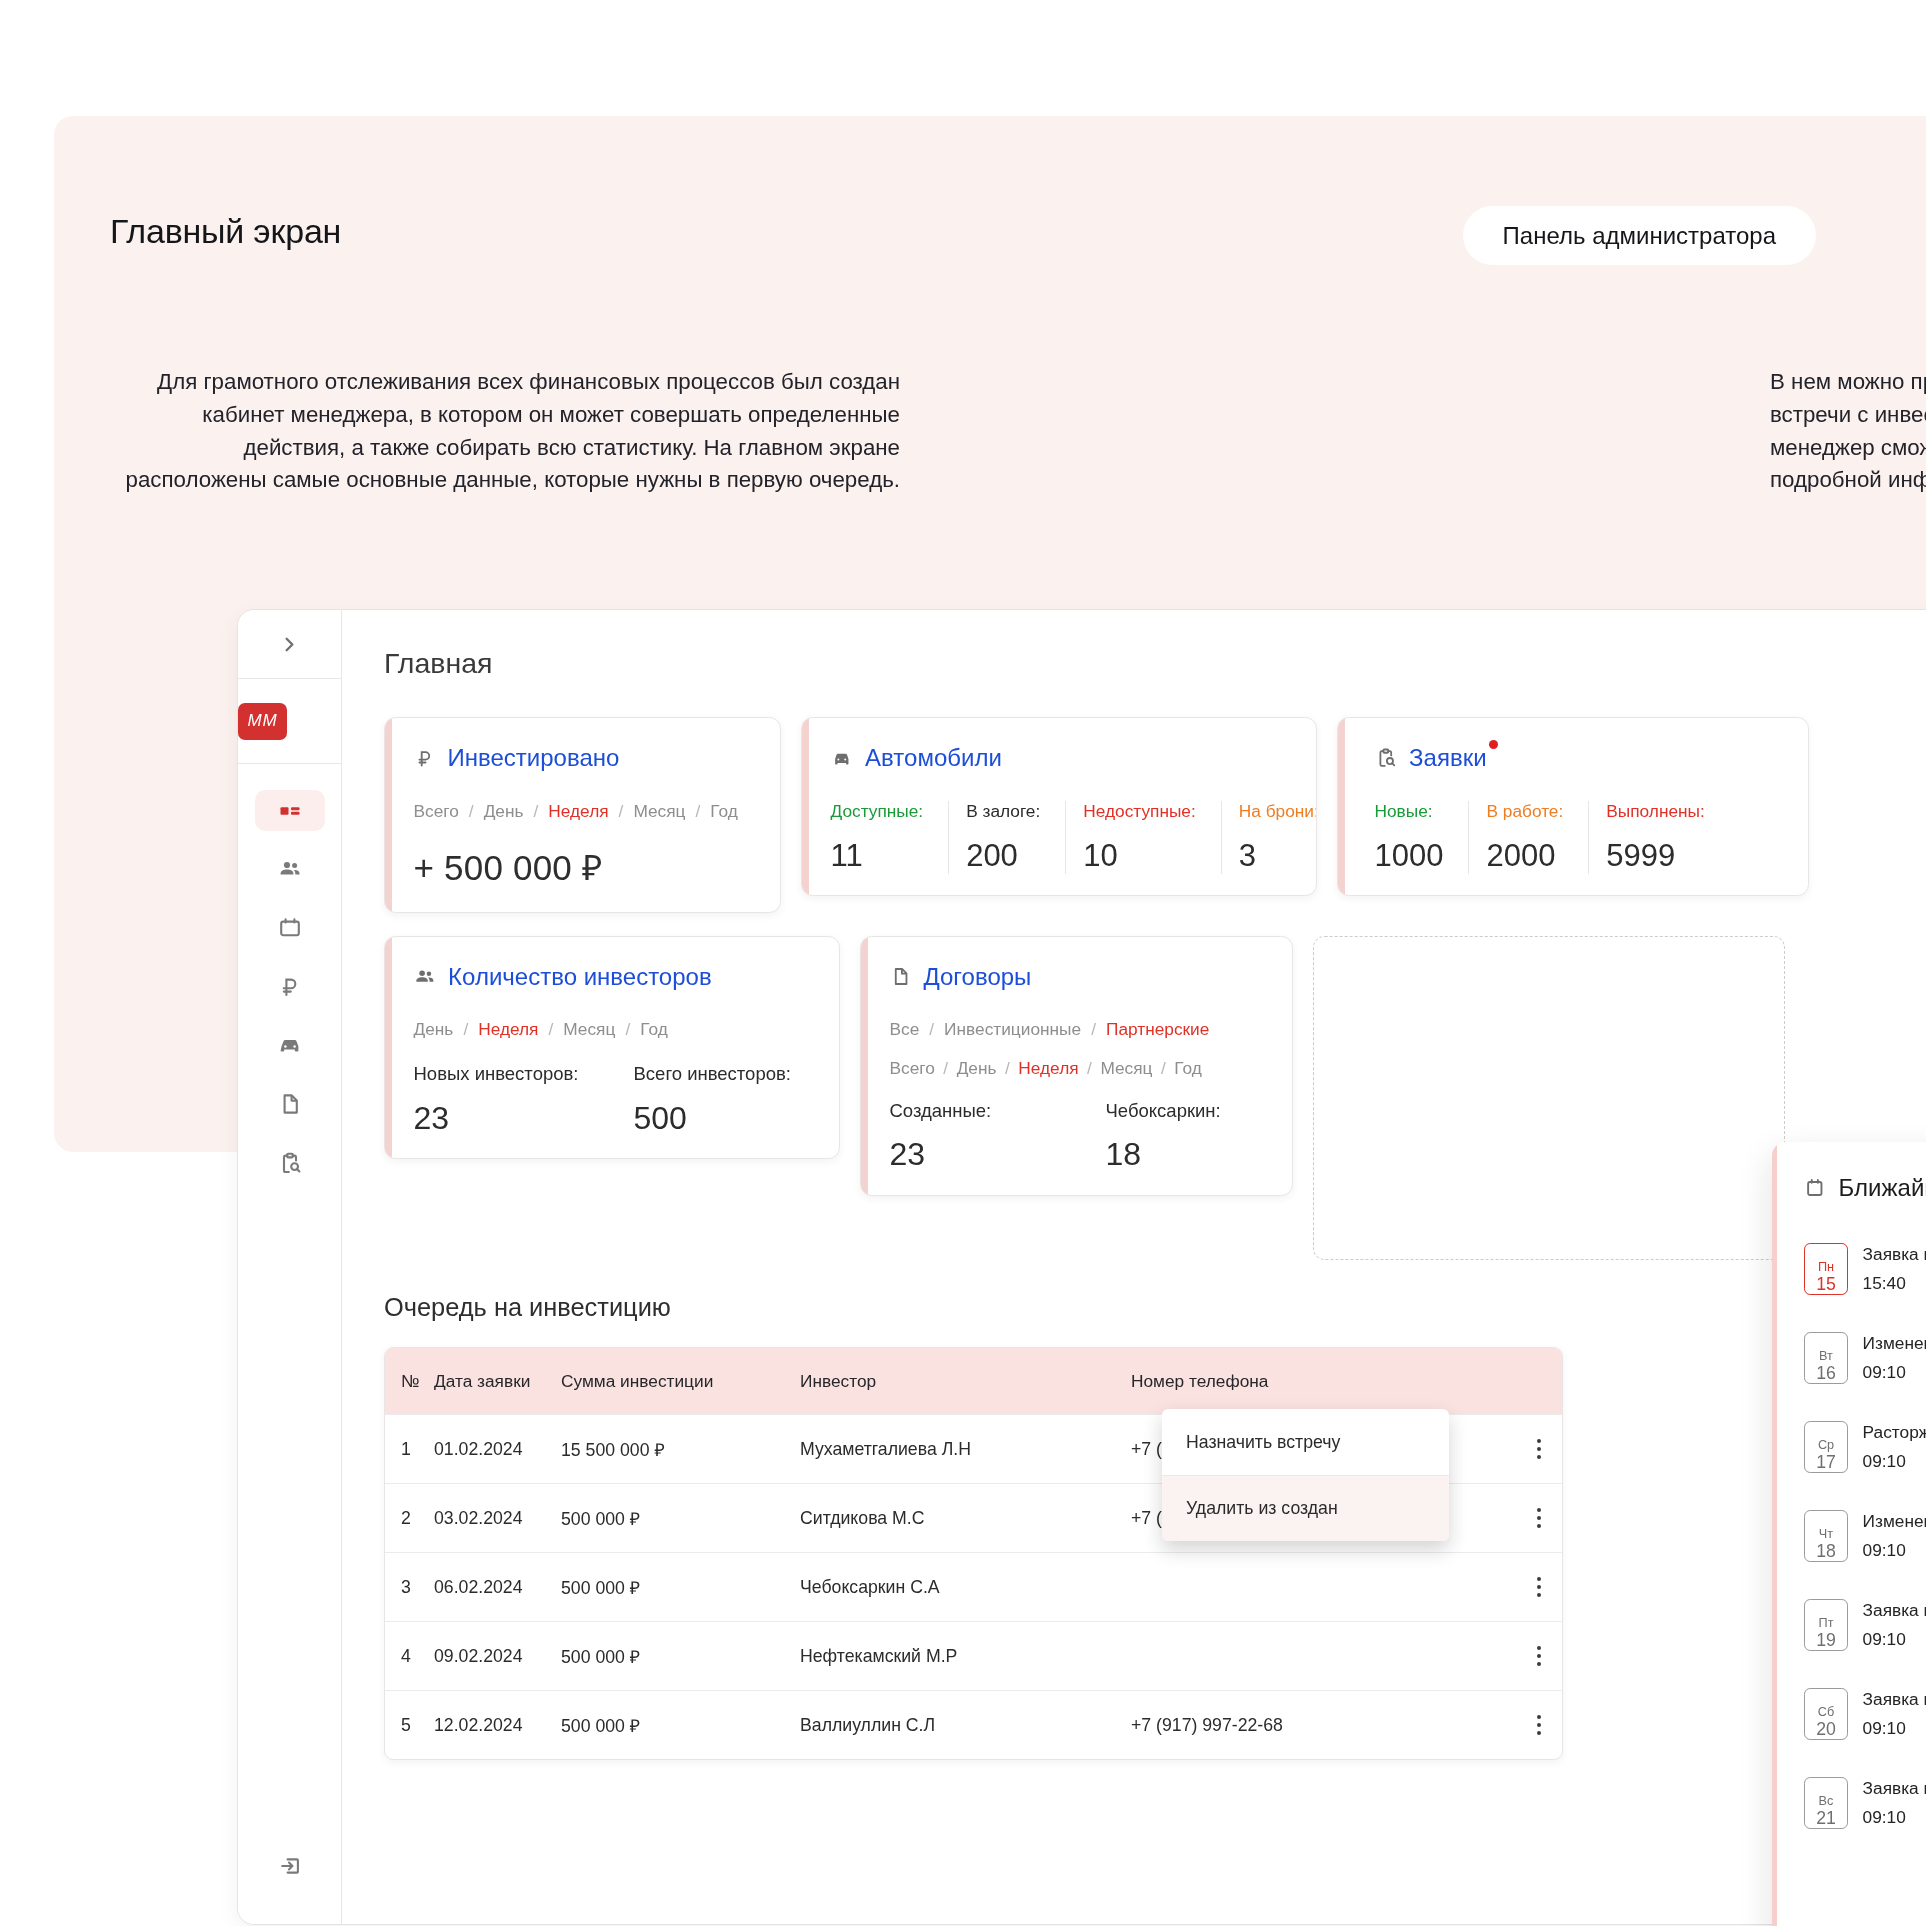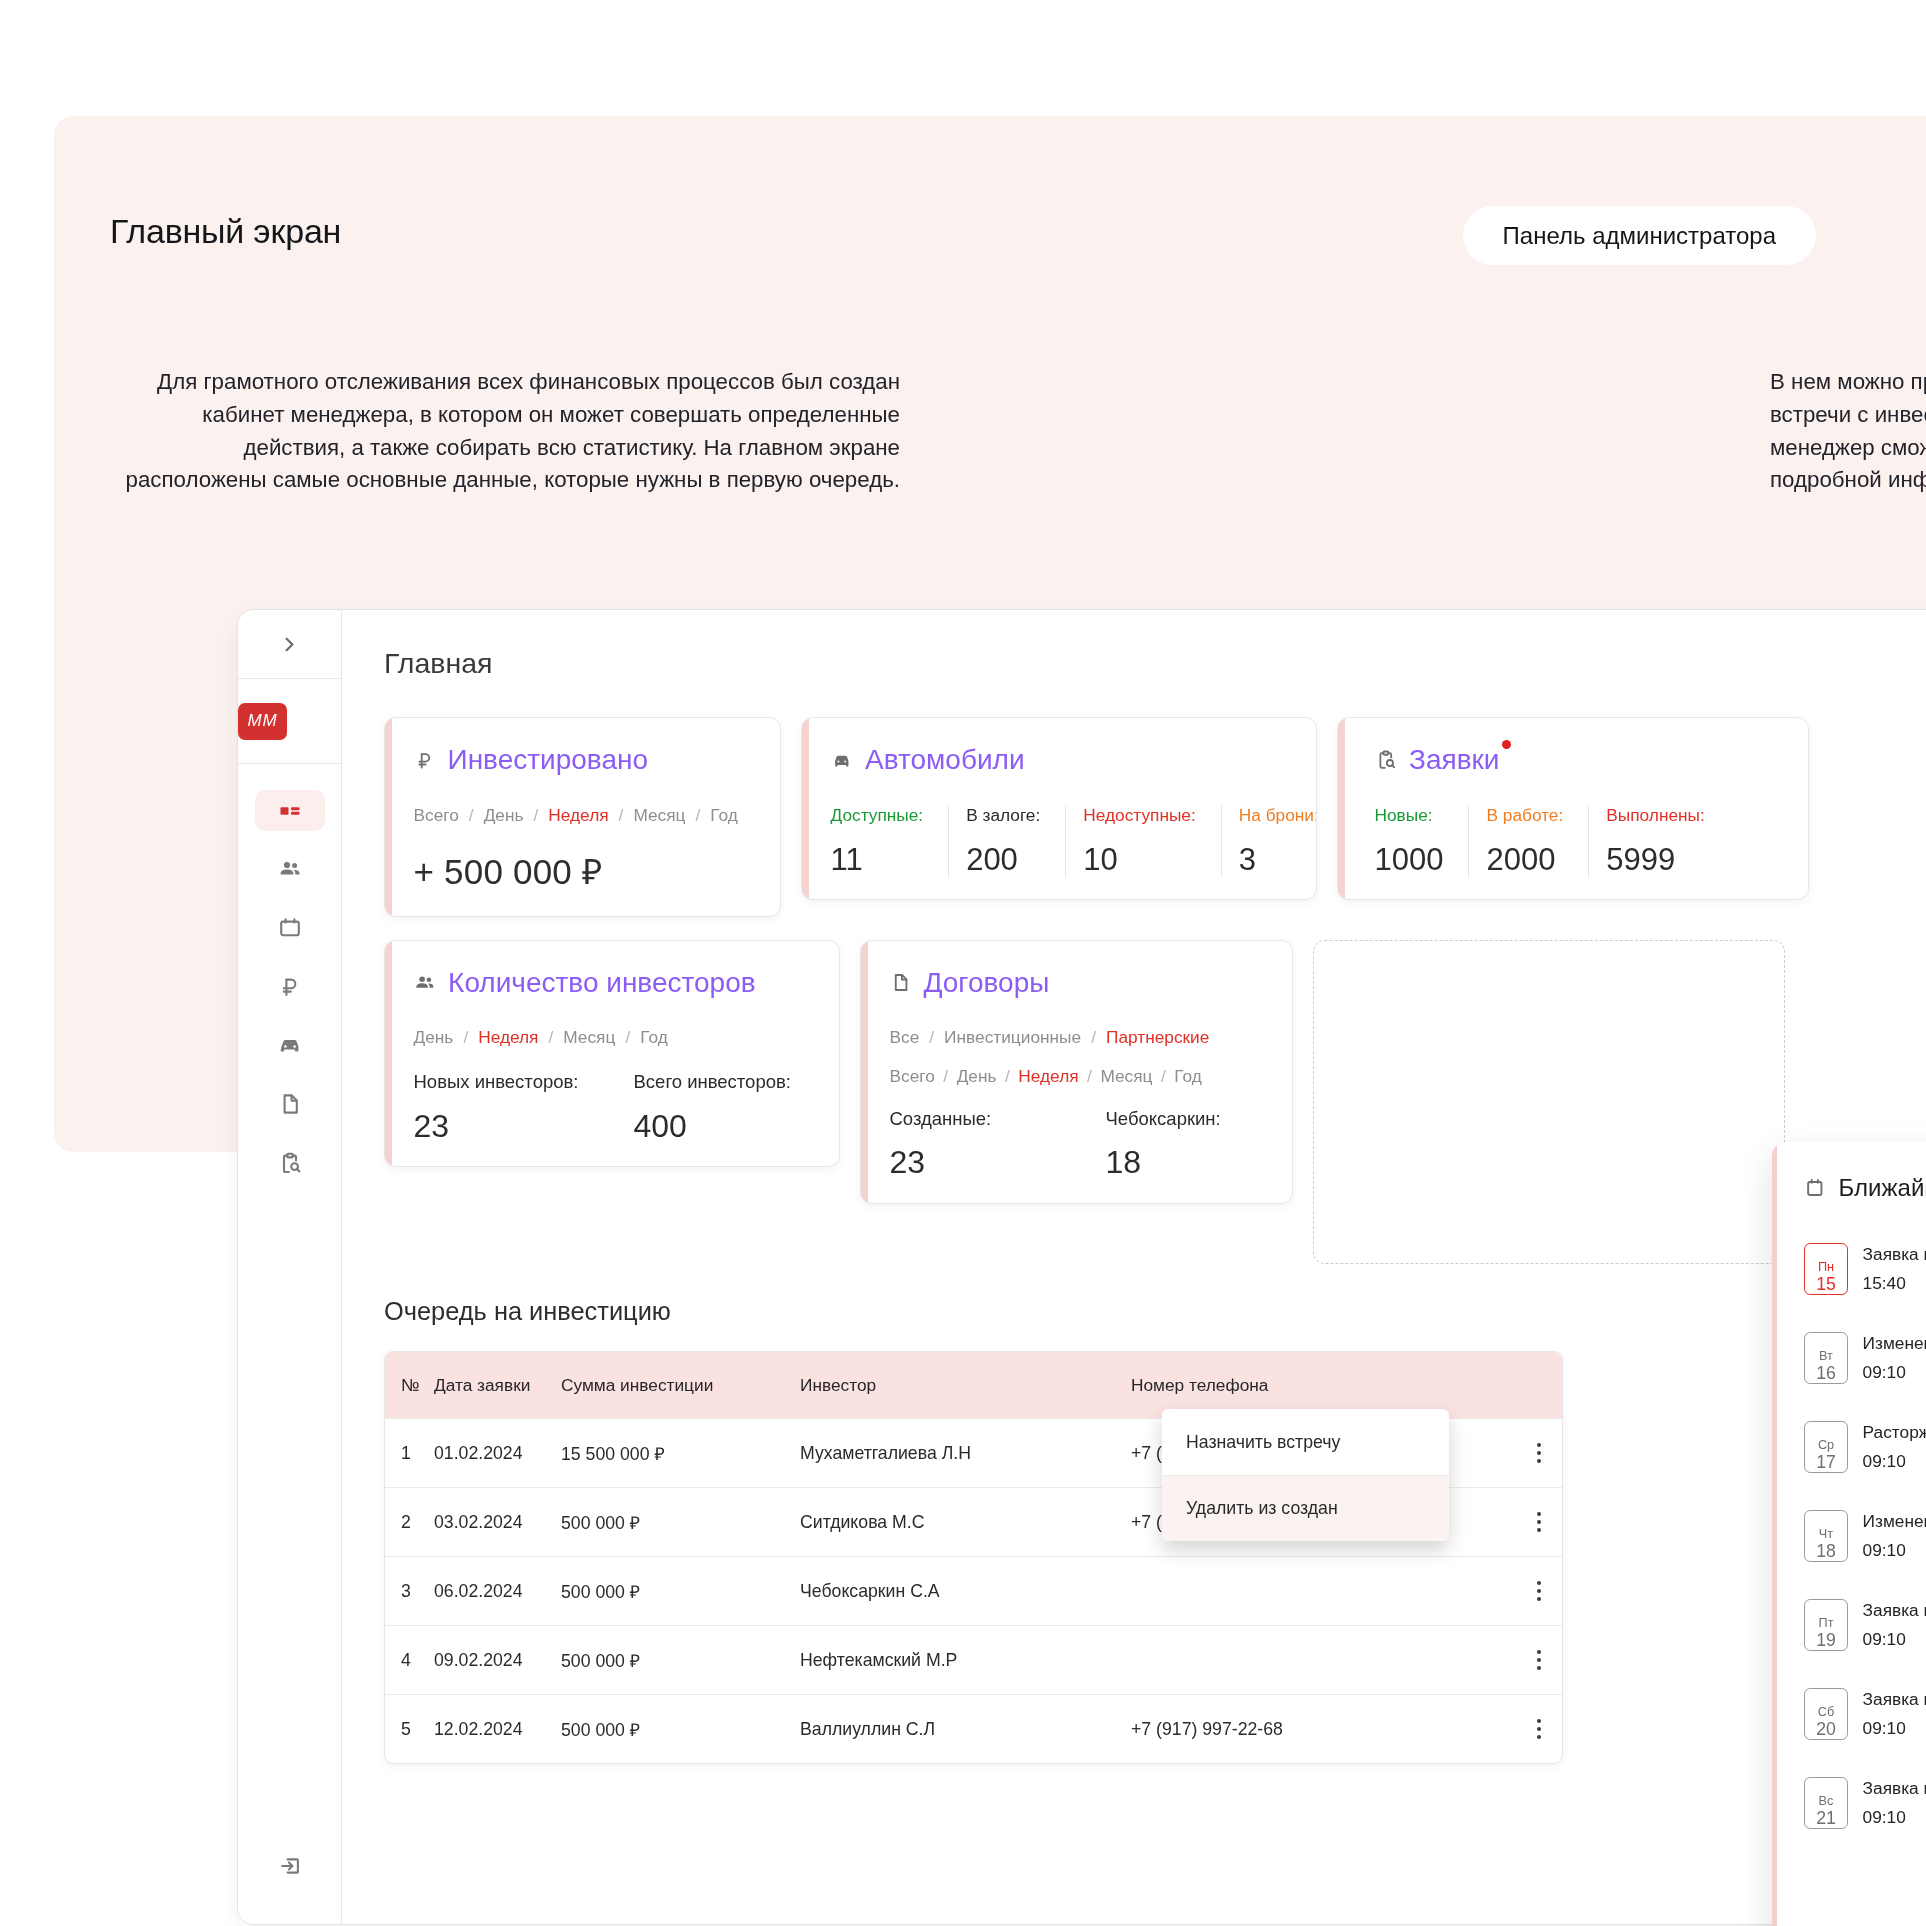--- a/index.html
+++ b/index.html
@@ -143,21 +143,21 @@
     content: "";
     position: absolute; left: 0; top: 0; bottom: 0;
     width: 7px;
     background: #f4d2cf;
   }
   .card-pad { padding: 26px 25.4px 21.6px 28.5px; }
   .card-head {
     display: flex; align-items: center; gap: 13px;
     margin-bottom: 28.5px;
   }
-  .card-head .title { font-size: 28px; color: #8b5cf6; position: relative; }
+  .card-head .title { font-size: 24px; color: #1d4ed8; position: relative; }
   .dot-badge {
     position: absolute;
     top: -3.9px; right: -11.6px;
     width: 9.2px; height: 9.2px;
     background: #e02020;
     border-radius: 50%;
   }
 
   .filters { display: flex; align-items: center; font-size: 17.3px; color: #8e8e8e; gap: 0; flex-wrap: wrap; }
   .filters .f { white-space: nowrap; }
@@ -505,21 +505,21 @@
             <span class="sep">/</span>
             <span class="f">Год</span>
           </div>
           <div class="pairgrid">
             <div class="pc" style="width:220px">
               <div class="lbl">Новых инвесторов:</div>
               <div class="val">23</div>
             </div>
             <div class="pc">
               <div class="lbl">Всего инвесторов:</div>
-              <div class="val">400</div>
+              <div class="val">500</div>
             </div>
           </div>
         </div>
       </div>
 
       <div class="card c-contracts">
         <div class="card-pad">
           <div class="card-head">
             <span>
               <svg class="ico" width="21" height="21" viewBox="0 0 24 24" fill="none" stroke="#6e6e6e" stroke-width="2.1" stroke-linejoin="round">

